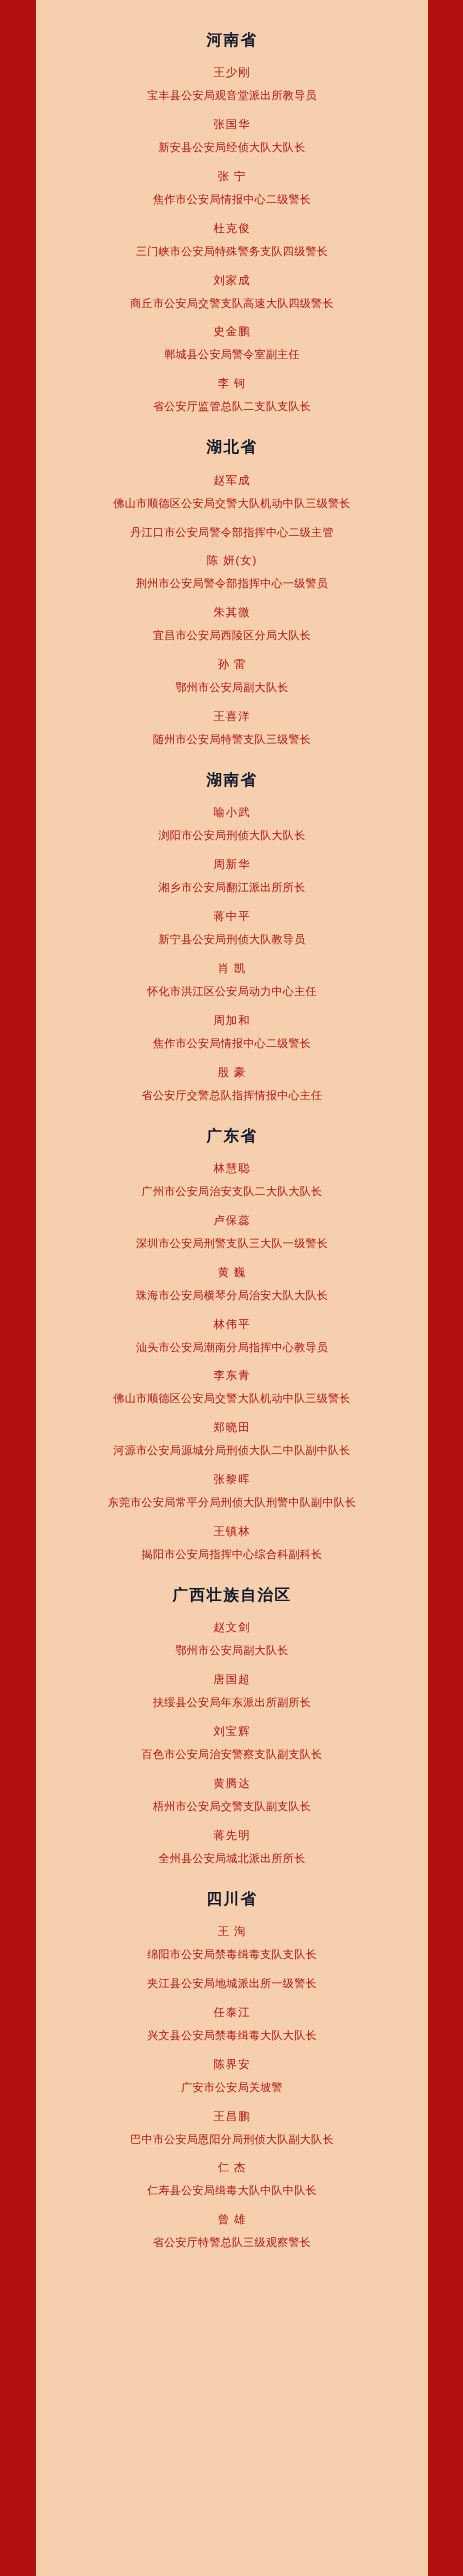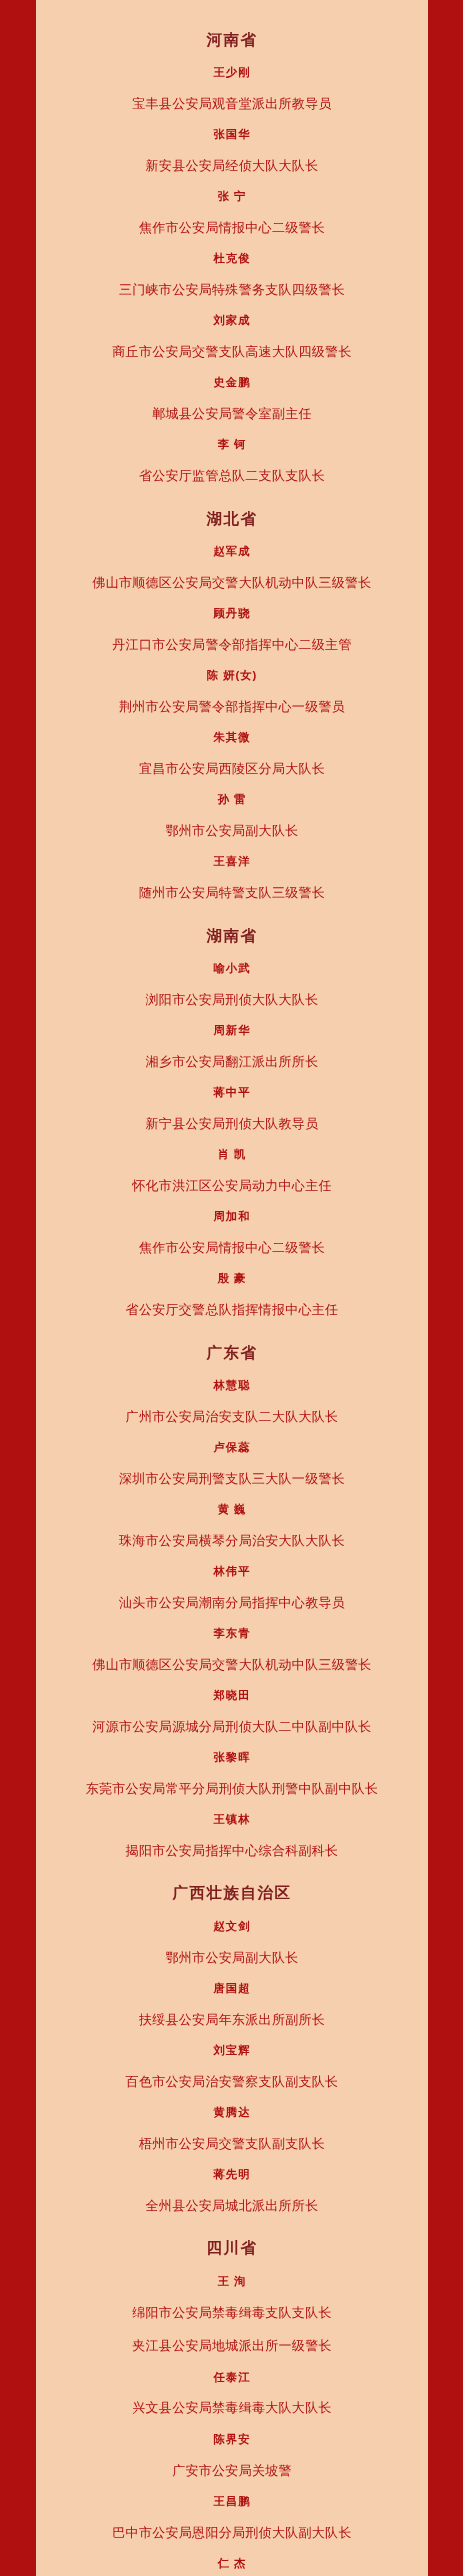--- a/index.html
+++ b/index.html
@@ -24,46 +24,46 @@
     width: 100%;
     box-sizing: border-box;
     padding: 20.6px 0 31px 0;
     min-height: 3060px;
   }
   .province {
     margin-bottom: 5.2px;
   }
   .province-title {
     text-align: center;
-    color: #7f1d1d;
+    color: #0f172a;
     font-weight: bold;
     font-size: 15.5px;
     letter-spacing: 1.5px;
     margin: 21.6px 0 13.4px 0;
   }
   .province:first-child .province-title {
     margin-top: 9.3px;
   }
   .person {
     text-align: center;
     margin-bottom: 11.3px;
   }
   .person-name {
     color: #b01010;
     font-size: 11.3px;
-    font-weight: bold;
+    font-weight: normal;
     letter-spacing: 1px;
     line-height: 1.5;
   }
   .person-title {
     color: #b01010;
-    font-size: 13px;
+    font-size: 11px;
     line-height: 1.6;
     letter-spacing: 0.3px;
-    margin-top: 13px;
+    margin-top: 6px;
   }
 </style>
 </head>
 <body>
 
 <div class="page">
   <div class="inner">
     <div id="provinces-root">
         <div class="province">
           <div class="province-title">河南省</div>
@@ -96,21 +96,20 @@
             <div class="person-title">省公安厅监管总队二支队支队长</div>
           </div>
         </div>
         <div class="province">
           <div class="province-title">湖北省</div>
           <div class="person">
             <div class="person-name">赵军成</div>
             <div class="person-title">佛山市顺德区公安局交警大队机动中队三级警长</div>
           </div>
           <div class="person">
-            <div class="person-name">顾丹骁</div>
             <div class="person-title">丹江口市公安局警令部指挥中心二级主管</div>
           </div>
           <div class="person">
             <div class="person-name">陈 妍(女)</div>
             <div class="person-title">荆州市公安局警令部指挥中心一级警员</div>
           </div>
           <div class="person">
             <div class="person-name">朱其微</div>
             <div class="person-title">宜昌市公安局西陵区分局大队长</div>
           </div>

